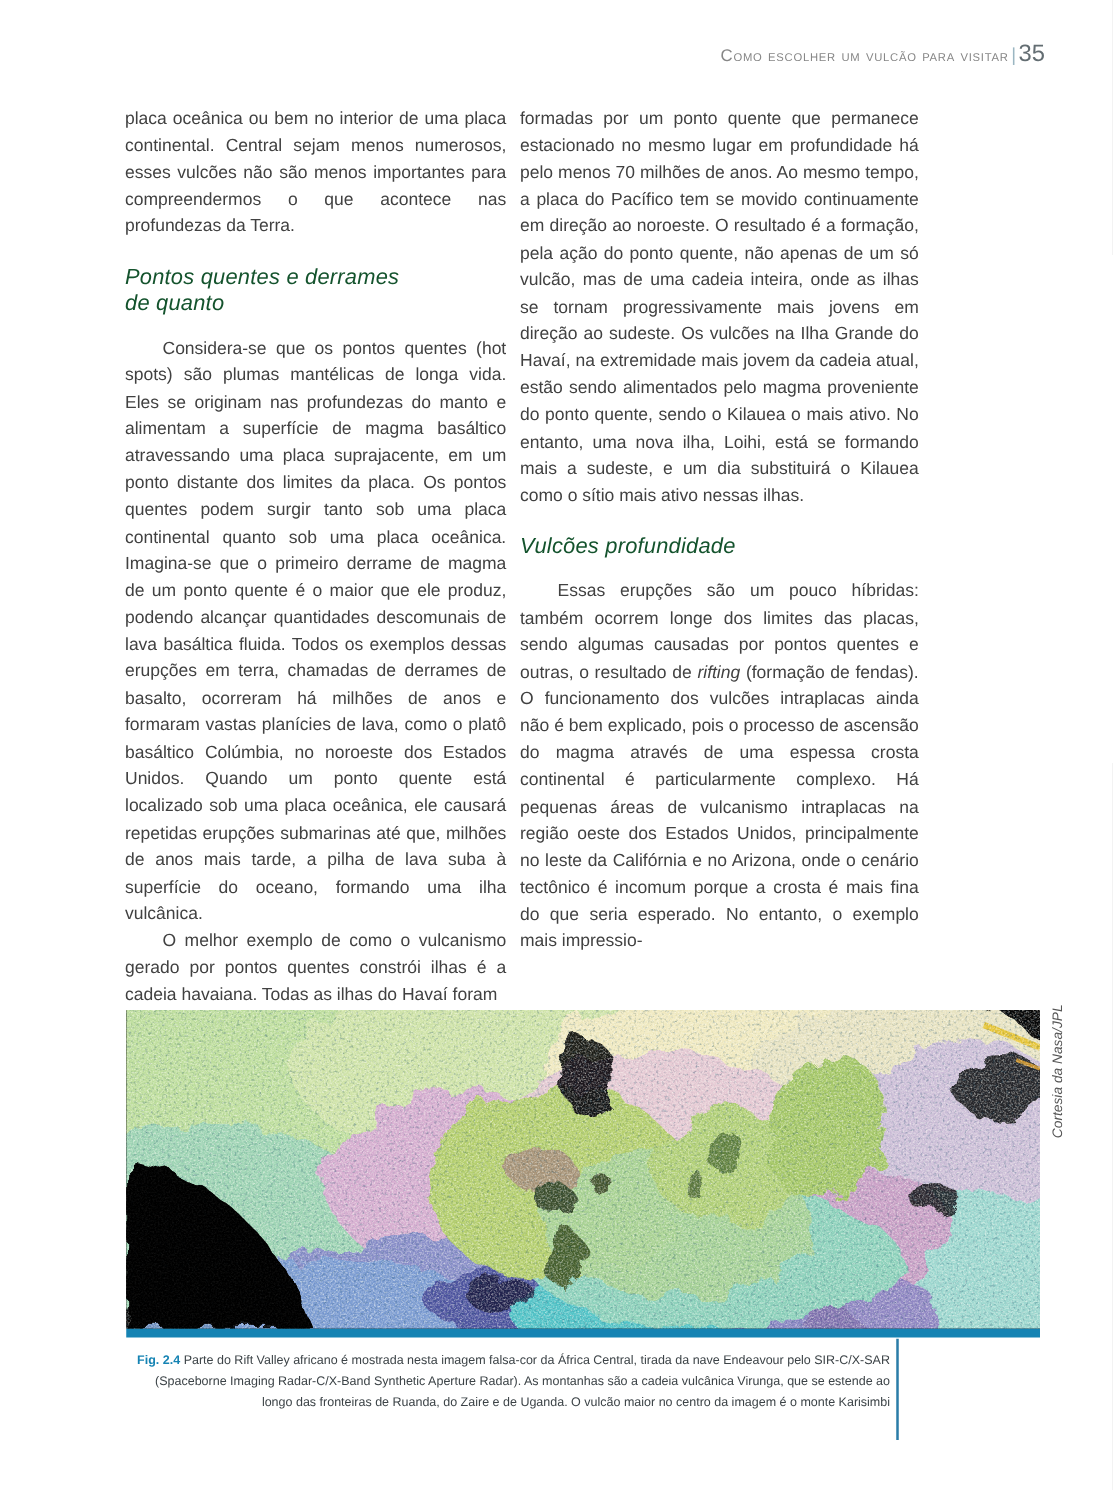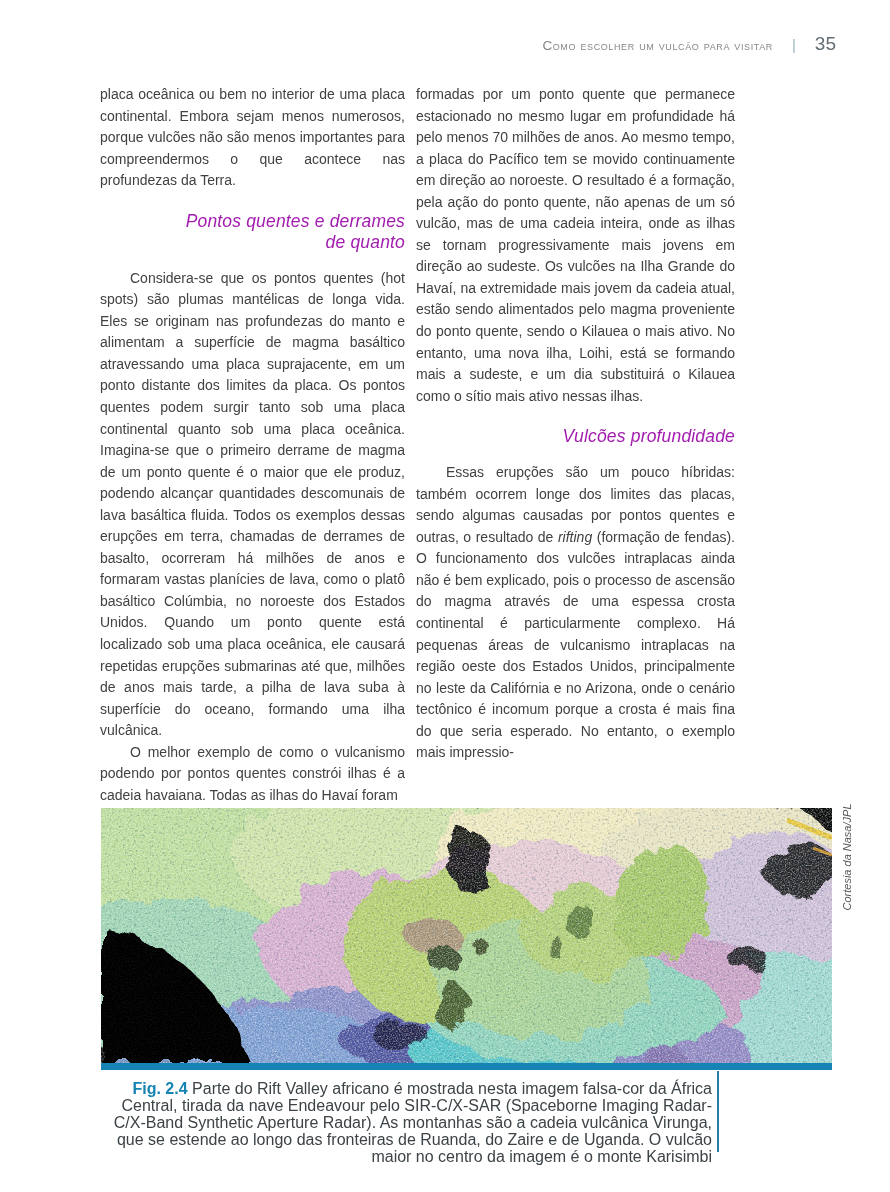--- a/index.html
+++ b/index.html
@@ -1,68 +1,68 @@
 <!DOCTYPE html>
 <html lang="pt"><head>
 <meta charset="utf-8">
 <style>
   html,body{margin:0;padding:0;background:#e9e9e9;}
   .page{
     position:relative;width:890px;height:1192px;margin:0 auto;background:#ffffff;
     font-family:"Liberation Sans","DejaVu Sans",sans-serif;overflow:hidden;
   }
   
-  .running-head{position:absolute;top:33px;right:54px;display:flex;align-items:baseline;gap:19px;}
+  .running-head{position:absolute;top:33px;right:54px;display:flex;align-items:baseline;gap:2px;}
   .rh-title{font-variant:small-caps;letter-spacing:.045em;font-size:13.5px;color:#868686;}
   .rh-sep{font-size:15px;color:#9bb6c2;font-weight:300;}
   .rh-num{font-size:19px;color:#636d72;}
   
   .col{position:absolute;top:84px;text-align:justify;color:#414141;font-size:14px;line-height:21.55px;}
   .col-left{left:100px;width:305px;}
   .col-right{left:416px;width:319px;}
   .body-p{margin:0;}
   .body-p.indent{text-indent:30px;}
   .section-heading{
-    margin:19px 0 15px;font-size:17.5px;line-height:21px;color:#a21caf;
-    font-style:italic;font-weight:500;text-align:right;letter-spacing:.01em;
+    margin:19px 0 15px;font-size:17.5px;line-height:21px;color:#14532d;
+    font-style:italic;font-weight:500;text-align:left;letter-spacing:.01em;
   }
   .hl{display:block;}
   .it{}
   
   .radar-image{position:absolute;left:101px;top:808px;width:731px;height:255px;background:#000;overflow:hidden;}
   .radar-image svg{display:block;width:100%;height:100%;}
   .radar-bar{position:absolute;left:101px;top:1063px;width:731px;height:7px;background:#1583b3;}
   .credit{position:absolute;left:835px;top:798px;width:22px;height:118px;display:flex;align-items:center;justify-content:center;}
   .credit span{transform:rotate(-90deg);white-space:nowrap;font-style:italic;font-size:11px;color:#565656;}
   .caption{
     position:absolute;left:100px;top:1080px;width:612px;text-align:right;
-    font-size:16px;line-height:17px;color:#3c4347;
+    font-size:10px;line-height:17px;color:#3c4347;
   }
   .cap-label{color:#1583b3;font-weight:bold;}
   .caption-rule{position:absolute;left:717px;top:1071px;width:2px;height:81px;background:#2a7ca8;}
 </style>
 </head>
 <body>
 
 <div class="page">
 
   <header class="running-head">
     <span class="rh-title">Como escolher um vulcão para visitar</span>
     <span class="rh-sep">|</span>
     <span class="rh-num">35</span>
   </header>
 
   <section class="col col-left">
-    <p class="body-p">placa oceânica ou bem no interior de uma placa continental. Embora sejam menos numerosos, porque vulcões não são menos importantes para compreendermos o que acontece nas profundezas da Terra.</p>
+    <p class="body-p">placa oceânica ou bem no interior de uma placa continental. Central sejam menos numerosos, esses vulcões não são menos importantes para compreendermos o que acontece nas profundezas da Terra.</p>
     <h2 class="section-heading">
       <span class="hl">Pontos quentes e derrames</span>
       <span class="hl">de quanto</span>
     </h2>
     <p class="body-p indent">Considera-se que os pontos quentes (hot spots) são plumas mantélicas de longa vida. Eles se originam nas profundezas do manto e alimentam a superfície de magma basáltico atravessando uma placa suprajacente, em um ponto distante dos limites da placa. Os pontos quentes podem surgir tanto sob uma placa continental quanto sob uma placa oceânica. Imagina-se que o primeiro derrame de magma de um ponto quente é o maior que ele produz, podendo alcançar quantidades descomunais de lava basáltica fluida. Todos os exemplos dessas erupções em terra, chamadas de derrames de basalto, ocorreram há milhões de anos e formaram vastas planícies de lava, como o platô basáltico Colúmbia, no noroeste dos Estados Unidos. Quando um ponto quente está localizado sob uma placa oceânica, ele causará repetidas erupções submarinas até que, milhões de anos mais tarde, a pilha de lava suba à superfície do oceano, formando uma ilha vulcânica.</p>
-    <p class="body-p indent">O melhor exemplo de como o vulcanismo podendo por pontos quentes constrói ilhas é a cadeia havaiana. Todas as ilhas do Havaí foram</p>
+    <p class="body-p indent">O melhor exemplo de como o vulcanismo gerado por pontos quentes constrói ilhas é a cadeia havaiana. Todas as ilhas do Havaí foram</p>
   </section>
 
   <section class="col col-right">
     <p class="body-p">formadas por um ponto quente que permanece estacionado no mesmo lugar em profundidade há pelo menos 70 milhões de anos. Ao mesmo tempo, a placa do Pacífico tem se movido continuamente em direção ao noroeste. O resultado é a formação, pela ação do ponto quente, não apenas de um só vulcão, mas de uma cadeia inteira, onde as ilhas se tornam progressivamente mais jovens em direção ao sudeste. Os vulcões na Ilha Grande do Havaí, na extremidade mais jovem da cadeia atual, estão sendo alimentados pelo magma proveniente do ponto quente, sendo o Kilauea o mais ativo. No entanto, uma nova ilha, Loihi, está se formando mais a sudeste, e um dia substituirá o Kilauea como o sítio mais ativo nessas ilhas.</p>
     <h2 class="section-heading">
       <span class="hl">Vulcões profundidade</span>
     </h2>
     <p class="body-p indent"><span>Essas erupções são um pouco híbridas: também ocorrem longe dos limites das placas, sendo algumas causadas por pontos quentes e outras, o resultado de </span><em class="it">rifting</em><span> (formação de fendas). O funcionamento dos vulcões intraplacas ainda não é bem explicado, pois o processo de ascensão do magma através de uma espessa crosta continental é particularmente complexo. Há pequenas áreas de vulcanismo intraplacas na região oeste dos Estados Unidos, principalmente no leste da Califórnia e no Arizona, onde o cenário tectônico é incomum porque a crosta é mais fina do que seria esperado. No entanto, o exemplo mais impressio-</span></p>
   </section>
 

